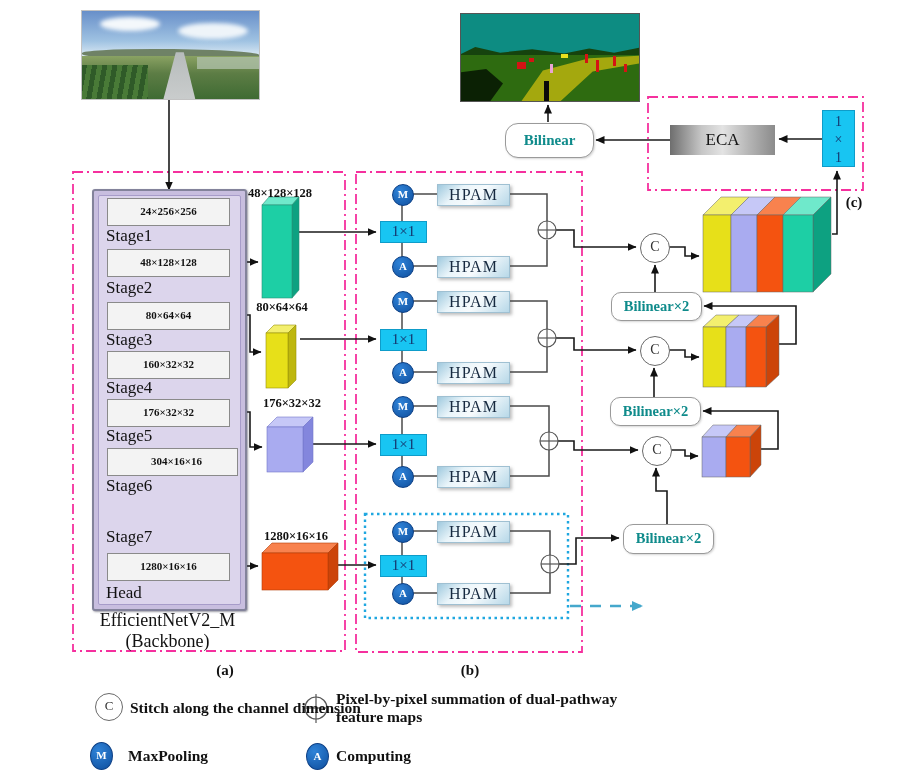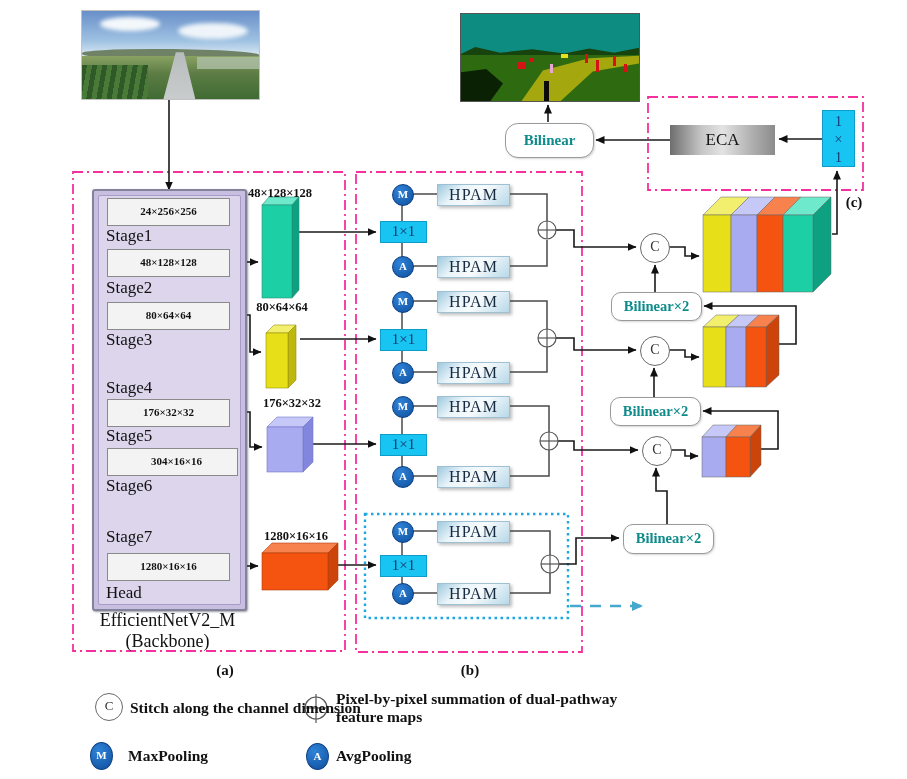--- a/index.html
+++ b/index.html
@@ -255,20 +255,21 @@
   <div class="abs lay bb-panel">
     <div class="bb-inner"></div>
   </div>
 
   <div class="abs lay bb-box" style="top:198px;">24×256×256</div>
   <div class="abs lay bb-stage" style="top:226px;">Stage1</div>
   <div class="abs lay bb-box" style="top:249px;">48×128×128</div>
   <div class="abs lay bb-stage" style="top:278px;">Stage2</div>
   <div class="abs lay bb-box" style="top:302px;">80×64×64</div>
   <div class="abs lay bb-stage" style="top:330px;">Stage3</div>
+  <div class="abs lay bb-box" style="top:351px;">160×32×32</div>
   <div class="abs lay bb-stage" style="top:378px;">Stage4</div>
   <div class="abs lay bb-box" style="top:399px;">176×32×32</div>
   <div class="abs lay bb-stage" style="top:426px;">Stage5</div>
   <div class="abs lay bb-box" style="top:448px;padding-left:8px;">304×16×16</div>
   <div class="abs lay bb-stage" style="top:476px;">Stage6</div>
   <div class="abs lay bb-stage" style="top:527px;">Stage7</div>
   <div class="abs lay bb-box" style="top:553px;">1280×16×16</div>
   <div class="abs lay bb-stage" style="top:583px;">Head</div>
   <div class="abs lay bb-title" style="top:610px;">EfficientNetV2_M</div>
   <div class="abs lay bb-title" style="top:631px;">(Backbone)</div>
@@ -324,15 +325,15 @@
   <div class="abs lay seclab" style="left:450px;top:662px;width:40px;">(b)</div>
   <div class="abs lay seclab" style="left:838px;top:194px;width:32px;">(c)</div>
 
   <div class="abs lay cnode" style="left:95px;top:693px;width:26px;height:26px;line-height:24px;font-size:13px;">C</div>
   <div class="abs lay leg-text" style="left:336px;top:690px;">Pixel-by-pixel summation of dual-pathway</div>
   <div class="abs lay leg-text" style="left:130px;top:699px;">Stitch along the channel dimension</div>
   <div class="abs lay leg-text" style="left:336px;top:708px;text-align:right;">feature maps</div>
   <div class="abs lay leg-ellipse" style="left:90px;top:742px;width:21px;height:26px;line-height:25px;">M</div>
   <div class="abs lay leg-text" style="left:128px;top:747px;text-align:center;">MaxPooling</div>
   <div class="abs lay leg-ellipse" style="left:306px;top:743px;width:21px;height:25px;line-height:24px;">A</div>
-  <div class="abs lay leg-text" style="left:336px;top:747px;">AvgPooling</div>
+  <div class="abs lay leg-text" style="left:336px;top:747px;">Computing</div>
 
 </div>
 
 </body></html>

